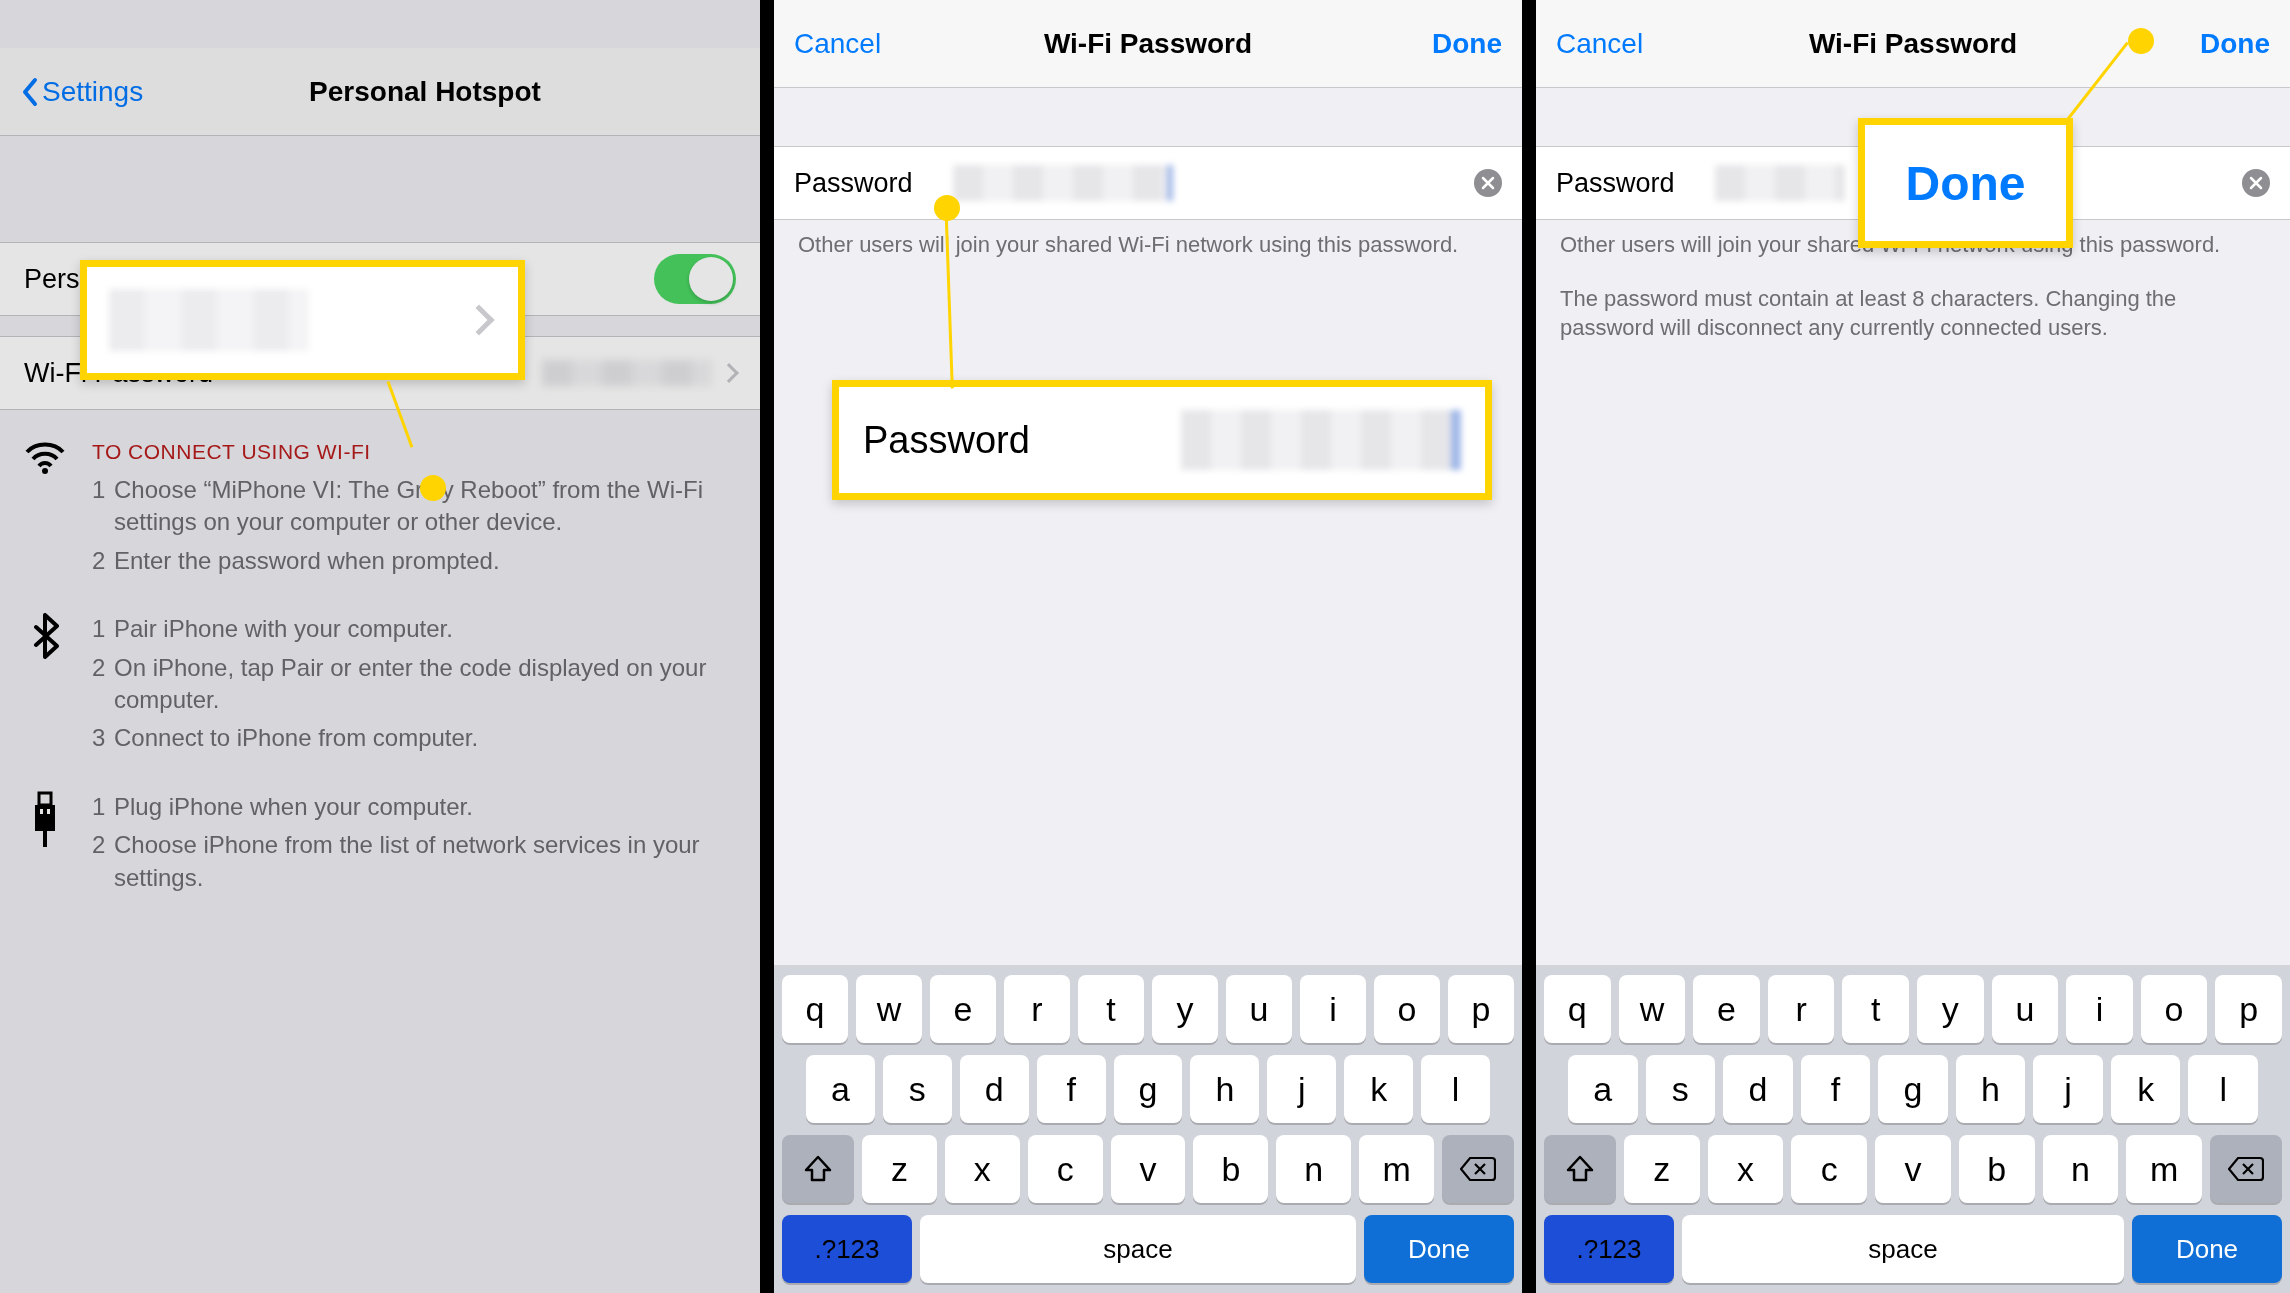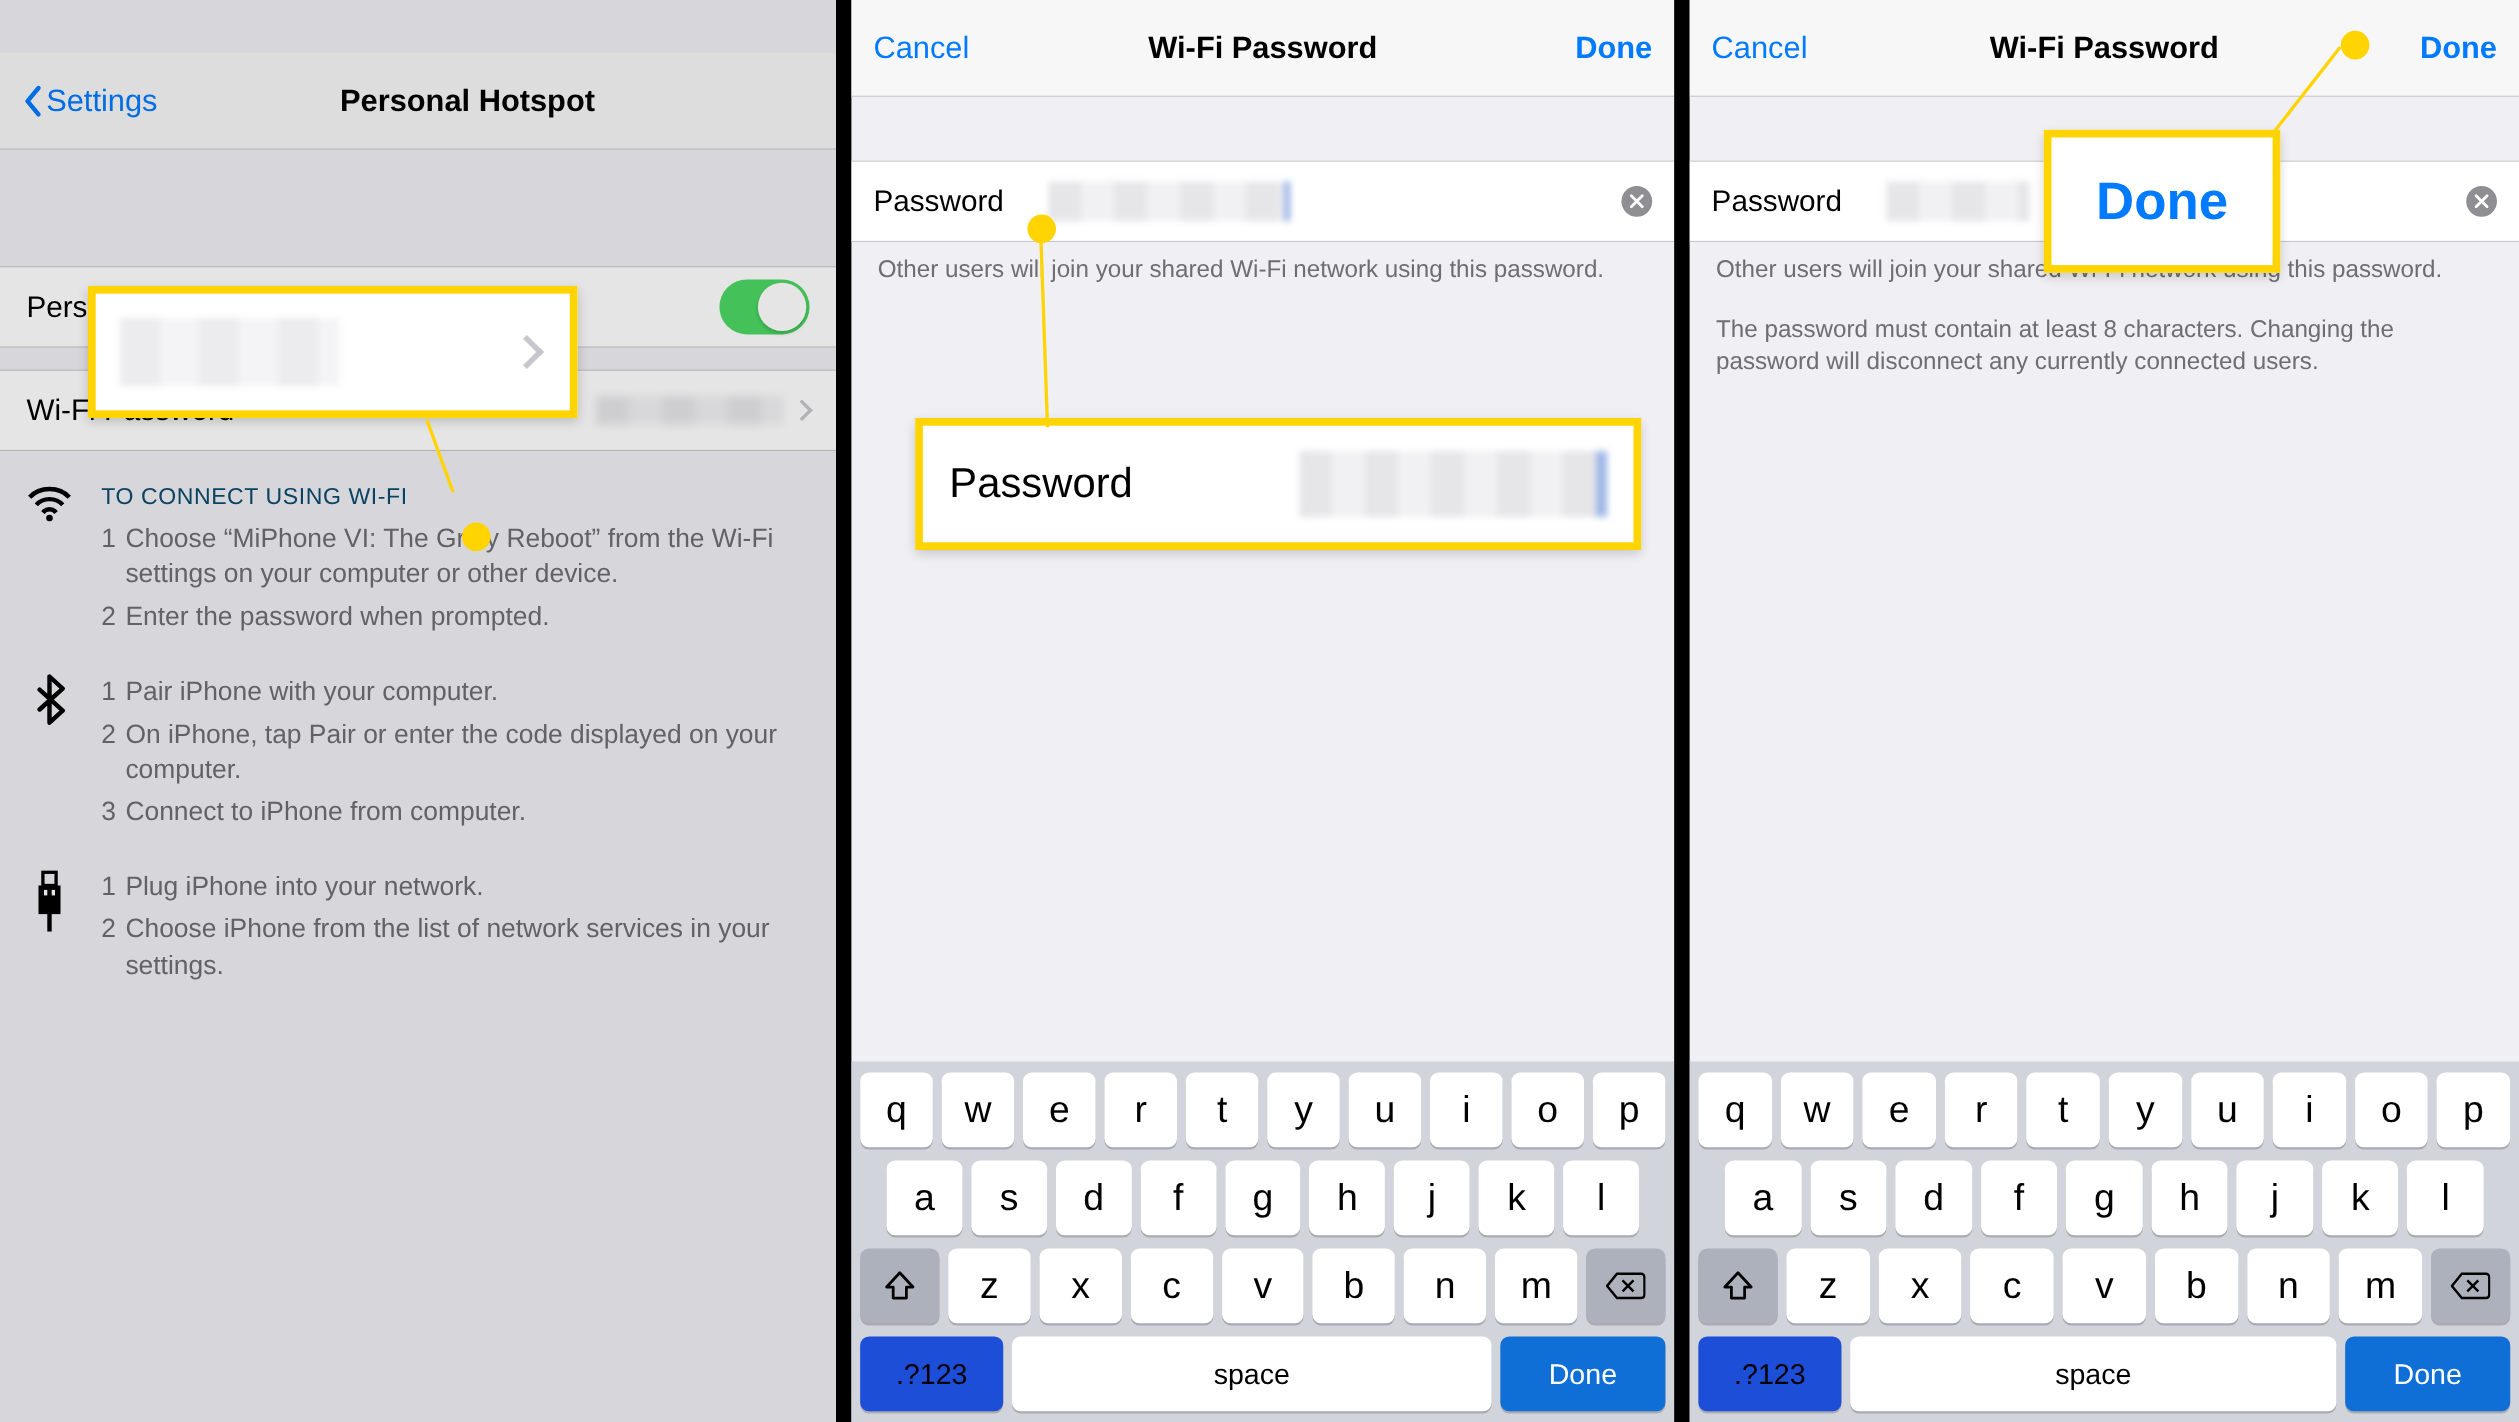--- a/index.html
+++ b/index.html
@@ -109,21 +109,21 @@
   .inst {
     display: flex;
     padding: 30px 24px 0 24px;
     gap: 26px;
   }
   .inst .icon { width: 42px; flex: 0 0 42px; color: #000; display:flex; justify-content:center; }
   .inst .body { flex: 1; }
   .inst .heading {
     font-size: 21px;
     letter-spacing: .5px;
-    color: #0c4a6e;
+    color: #b91c1c;
     margin-bottom: 10px;
   }
   .inst ol { list-style: none; }
   .inst li {
     font-size: 24px;
     color: #6d6d72;
     line-height: 1.35;
     display: flex;
     margin-bottom: 6px;
   }
@@ -313,21 +313,21 @@
               <rect x="4" y="14" width="20" height="26" fill="#000"></rect>
               <rect x="9" y="18" width="3" height="5" fill="#fff"></rect>
               <rect x="16" y="18" width="3" height="5" fill="#fff"></rect>
               <line x1="14" y1="40" x2="14" y2="56" stroke="#000" stroke-width="4"></line>
             </svg>
           </div>
           <div class="body">
             <ol>
               <li>
                 <span class="num">1</span>
-                <span class="txt">Plug iPhone into your network.</span>
+                <span class="txt">Plug iPhone when your computer.</span>
               </li>
               <li>
                 <span class="num">2</span>
                 <span class="txt">Choose iPhone from the list of network services in your settings.</span>
               </li>
             </ol>
           </div>
         </div>
       </div>
   </div>

